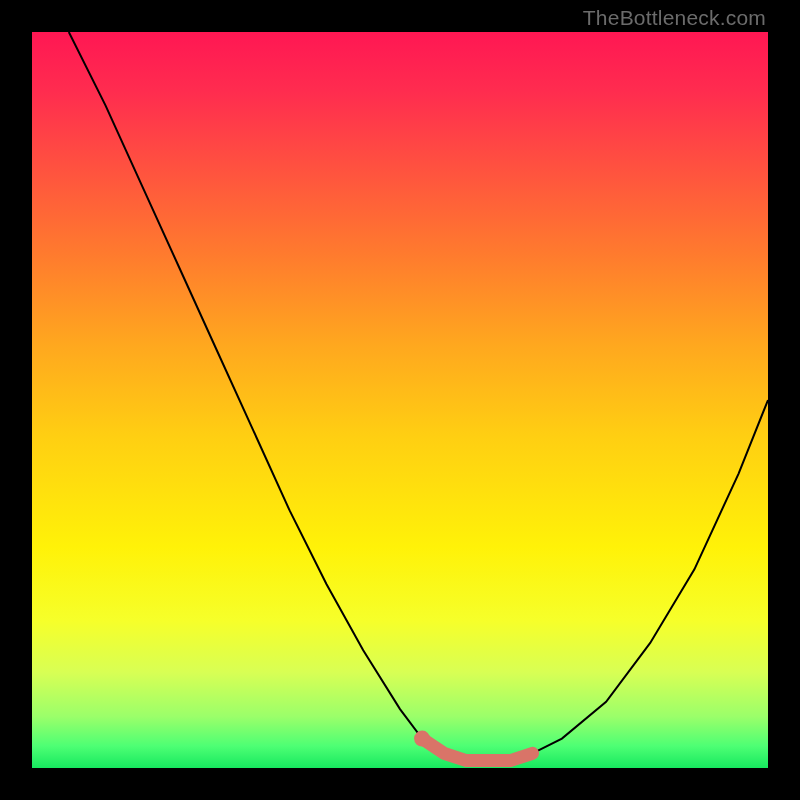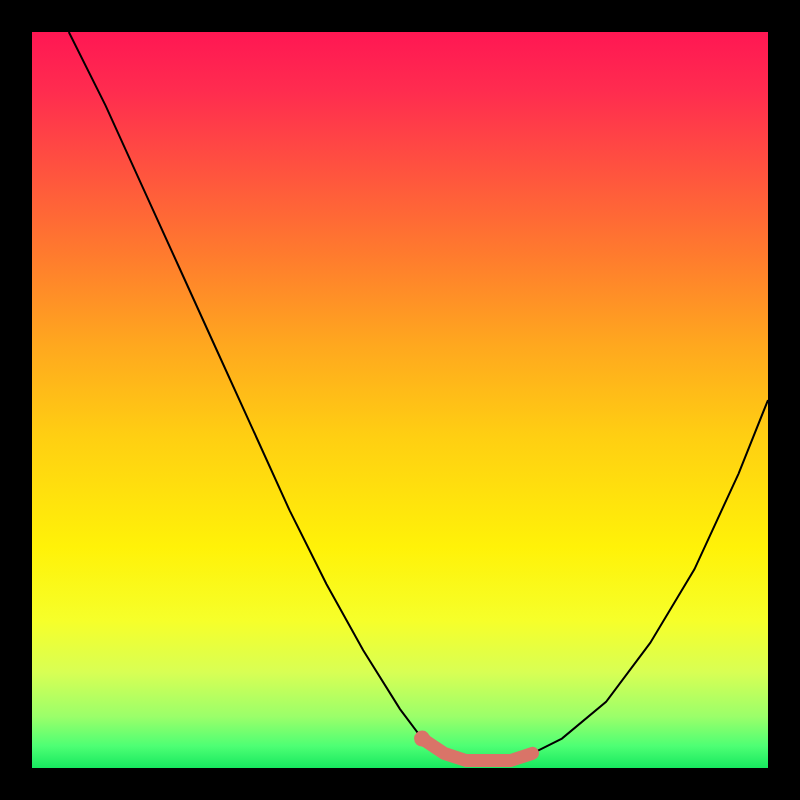--- a/index.html
+++ b/index.html
@@ -59,20 +59,21 @@
     stroke-linecap: round;
   }
   .dot {
     fill: #d97468;
   }
 </style>
 </head>
 <body>
 
 <div class="container">
+  <div class="watermark">TheBottleneck.com</div>
   <div class="plot-area">
     <svg class="curve" viewBox="0 0 736 736" preserveAspectRatio="none">
       <path id="curve-path" class="curve-line" d="M36.8,0.0 L73.6,73.6 L110.4,154.6 L147.2,235.5 L184.0,316.5 L220.8,397.4 L257.6,478.4 L294.4,552.0 L331.2,618.2 L368.0,677.1 L390.1,706.6 L412.2,721.3 L434.2,728.6 L456.3,728.6 L478.4,728.6 L500.5,721.3 L529.9,706.6 L574.1,669.8 L618.2,610.9 L662.4,537.3 L706.6,441.6 L736.0,368.0"></path>
       <path id="highlight-path" class="highlight" d="M390.1,706.6 L412.2,721.3 L434.2,728.6 L456.3,728.6 L478.4,728.6 L500.5,721.3"></path>
       <circle id="marker-dot" class="dot" r="8" cx="390.1" cy="706.6"></circle>
     </svg>
   </div>
 </div>
 
 </body></html>

